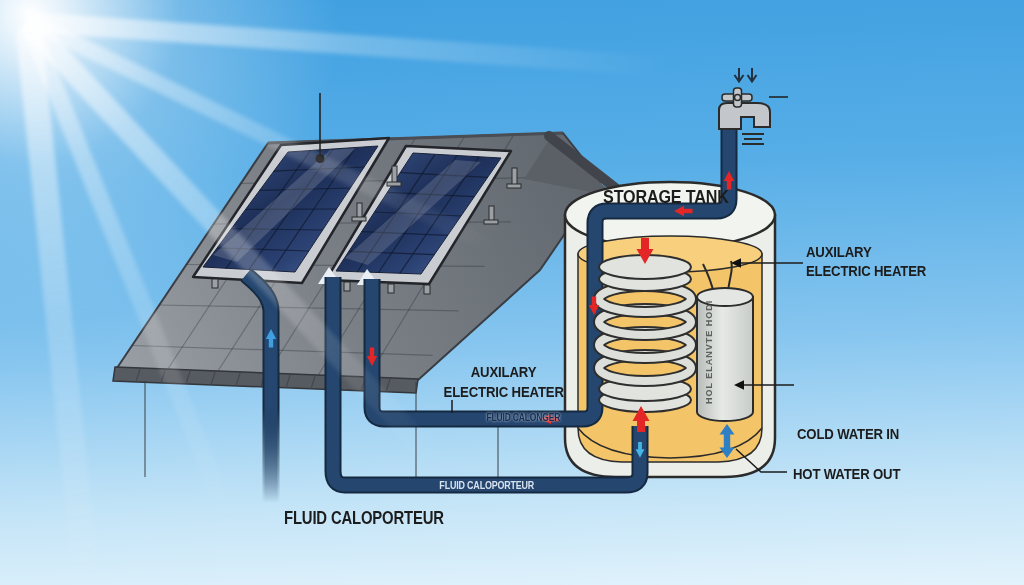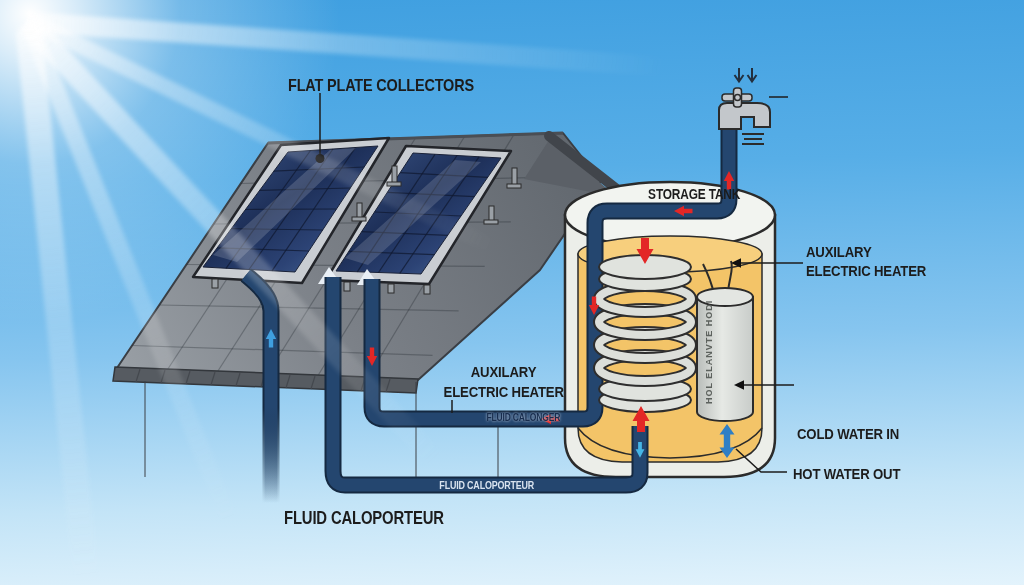--- a/index.html
+++ b/index.html
@@ -19,21 +19,21 @@
   .r2{width:520px;height:16px;transform:rotate(26deg);opacity:.6}
   .r3{width:600px;height:22px;transform:rotate(47deg);opacity:.7}
   .r4{width:540px;height:18px;transform:rotate(68deg);opacity:.6}
   .r5{width:560px;height:26px;transform:rotate(84deg);opacity:.7}
 
   .lbl{position:absolute;color:var(--ink,#1c1c1c);font-weight:700;white-space:nowrap;z-index:3;}
   .cond{display:inline-block;transform:scaleX(.85);transform-origin:0 50%;letter-spacing:-.2px;}
   .ctr .cond{transform-origin:50% 50%;}
   .lbl-fpc{left:288px;top:76px;font-size:17px;}
   .lbl-hwtu{left:793px;top:89px;font-size:16px;}
-  .lbl-st{left:592px;top:186px;width:156px;text-align:right;font-size:14px;}
+  .lbl-st{left:592px;top:186px;width:156px;text-align:left;font-size:19px;}
   .lbl-aux-r{left:806px;top:243px;font-size:15.5px;line-height:18.5px;}
   .lbl-cwi{left:797px;top:377px;font-size:15.5px;margin-top:48px;}
   .lbl-hwo{left:793px;top:465px;font-size:15.5px;}
   .lbl-aux-m{left:414px;top:362px;width:180px;text-align:center;font-size:15.5px;line-height:19.5px;}
   .lbl-fc{left:284px;top:508px;font-size:17.5px;}
   .lbl-pu{left:427px;top:412px;width:140px;text-align:right;font-size:10px;color:#182d4e;
           text-shadow:0 0 3px rgba(215,228,242,.95);}
   .lbl-pl{left:417px;top:479px;width:140px;text-align:center;font-size:10.5px;color:#d9e3ef;letter-spacing:.4px;}
   .lbl-rod{left:704px;top:306px;height:98px;font-size:9px;color:#5d625e;letter-spacing:1px;
            writing-mode:vertical-rl;transform:rotate(180deg);}
@@ -261,21 +261,20 @@
   </svg>
 
   <div class="rays">
     <div class="ray r1"></div>
     <div class="ray r2"></div>
     <div class="ray r3"></div>
     <div class="ray r4"></div>
     <div class="ray r5"></div>
   </div>
 
-  <div class="lbl lbl-fpc"><span class="cond">FLAT PLATE COLLECTORS</span></div>
   <div class="lbl lbl-st ctr"><span class="cond">STORAGE TANK</span></div>
   <div class="lbl lbl-aux-r">
     <div><span class="cond">AUXILARY</span></div>
     <div><span class="cond">ELECTRIC HEATER</span></div>
   </div>
   <div class="lbl lbl-cwi"><span class="cond">COLD WATER IN</span></div>
   <div class="lbl lbl-hwo"><span class="cond">HOT WATER OUT</span></div>
   <div class="lbl lbl-aux-m ctr">
     <div><span class="cond">AUXILARY</span></div>
     <div><span class="cond">ELECTRIC HEATER</span></div>

